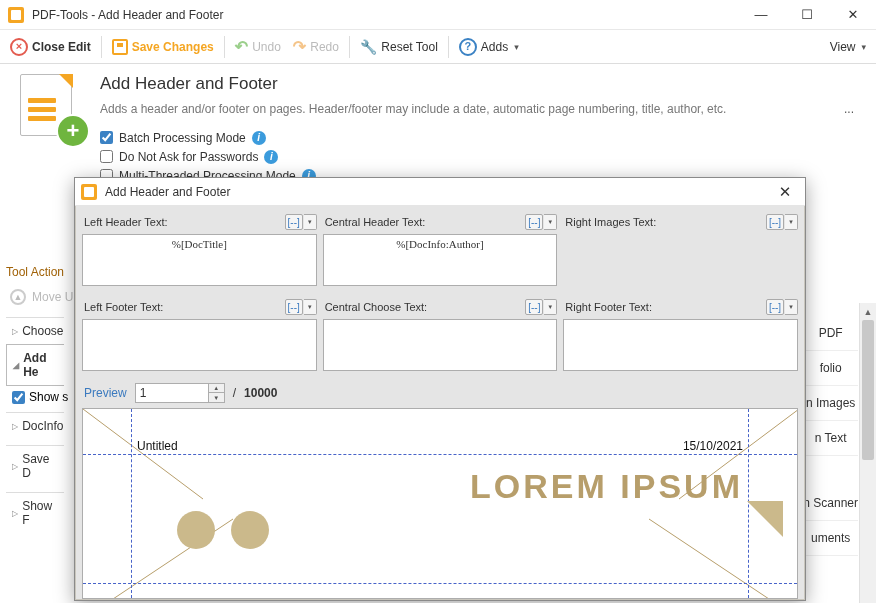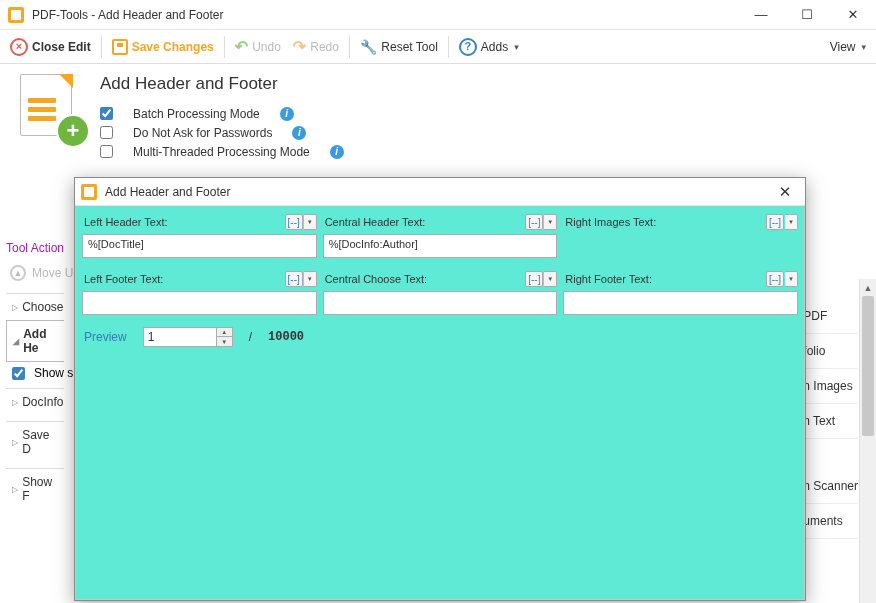--- a/index.html
+++ b/index.html
@@ -31,59 +31,59 @@
 .big-icon .page { position:absolute; left:4px; top:0; width:52px; height:62px; background:#fff; border:1px solid #bbb; border-radius:2px; }
 .big-icon .fold { position:absolute; right:13px; top:0; width:0; height:0; border-left:14px solid transparent; border-top:14px solid #f5a623; }
 .big-icon .lines { position:absolute; left:12px; top:24px; width:28px; }
 .big-icon .lines div { height:5px; background:#f5a623; margin-bottom:4px; border-radius:1px; }
 .big-icon .plus { position:absolute; right:-4px; bottom:-4px; width:34px; height:34px; border-radius:50%; background:#6fb53f; border:2px solid #fff; display:flex; align-items:center; justify-content:center; color:#fff; font-size:22px; font-weight:bold; }
 .header-text h2 { font-size: 17px; font-weight: 400; color: #333; margin-bottom: 6px; }
 .header-text .desc-row { display:flex; align-items:center; gap:8px; }
 .header-text p { font-size: 12px; color: #777; }
 .header-text .ellips { margin-left:auto; padding:2px 6px; font-size:12px; color:#555; }
 .header-text .checks { margin-top: 10px; }
-.check-row { display: flex; align-items: center; gap: 20px; font-size: 12px; color: #333; height: 19px; }
+.check-row { display: flex; align-items: center; gap: 6px; font-size: 12px; color: #333; height: 19px; }
 .check-row input { width: 13px; height: 13px; accent-color:#3b82c4; }
 .info-ic { width:14px; height:14px; border-radius:50%; background:#3b9bdc; color:#fff; font-size:10px; display:inline-flex; align-items:center; justify-content:center; font-style:italic; font-weight:bold; }
 
 .body-area { position: relative; height: calc(603px - 30px - 34px); }
 .left-rail { position:absolute; left:6px; top:72px; font-size:12px; color:#3b7abf; }
 .move-row { display:flex; align-items:center; gap:6px; margin:106px 0 10px 4px; color:#bbb; }
 .circle-up { width:16px; height:16px; border-radius:50%; border:2px solid #ccc; display:inline-flex; align-items:center; justify-content:center; font-size:9px; }
 .acc-item { width:58px; border-top:1px solid #ddd; padding:6px 4px 6px 6px; font-size:12px; color:#333; display:flex; align-items:center; gap:4px; }
 .acc-item .tri { color:#888; font-size:8px; }
 .acc-item.sel { background:#fff; border:1px solid #bbb; border-right:none; font-weight:bold; }
-.show-row { padding:4px 0 8px 6px; display:flex; align-items:center; gap:4px; font-size:12px;justify-content:space-between; }
+.show-row { padding:4px 0 8px 6px; display:flex; align-items:center; gap:4px; font-size:12px; }
 .right-item { font-size:12px; color:#333; padding:10px 0 10px 2px; border-bottom:1px solid #eee; }
 .scrollbar { position:absolute; right:0; top:110px; width:17px; height:380px; background:#f0f0f0; border-left:1px solid #e0e0e0; }
 .sb-arrow { height:17px; display:flex; align-items:center; justify-content:center; color:#666; font-size:9px; }
 .sb-thumb { position:absolute; left:2px; right:2px; top:17px; height:140px; background:#c8c8c8; border-radius:2px; }
 
 
 .dialog { position: absolute; left: 74px; top: 177px; width: 732px; height: 424px; background: #fff; border: 1px solid #8a8a8a; box-shadow: 0 4px 18px rgba(0,0,0,0.35); z-index: 100; display: flex; flex-direction: column; }
 .dlg-title { height: 28px; display: flex; align-items: center; padding: 0 6px; border-bottom:1px solid #e5e5e5; }
 .dlg-title .dlg-icon { width:16px; height:16px; background:#f5a623; border-radius:2px; margin-right:8px; position:relative; }
 .dlg-title .dlg-icon::after { content:""; position:absolute; inset:3px; background:#fff; border-radius:1px; }
 .dlg-title span.txt { font-size:12px; color:#333; }
 .dlg-title .dlg-x { margin-left:auto; width:28px; height:24px; display:flex; align-items:center; justify-content:center; font-size:15px; color:#333; }
 
-.dlg-body { flex:1; background:#5eead4; display:flex; flex-direction:column; padding: 5px 6px 0 6px; border:1px solid #c9c6bd; border-top:none; overflow:hidden; }
+.dlg-body { flex:1; background:#e5e5e5; display:flex; flex-direction:column; padding: 5px 6px 0 6px; border:1px solid #c9c6bd; border-top:none; overflow:hidden; }
 .hf-grid { display:grid; grid-template-columns:1fr 1fr 1fr; gap:6px; }
 .hf-cell .hf-label-row { display:flex; align-items:center; font-size:11px; color:#333; padding:3px 0 4px 2px; }
 .hf-label-row .hf-ins { margin-left:auto; display:flex; align-items:center; gap:1px; }
 .ins-btn { width:18px; height:16px; border:1px solid #aaa; background:#f5f5f5; border-radius:2px; display:flex; align-items:center; justify-content:center; font-size:10px; color:#3b7abf; }
 .ins-dd { width:13px; height:16px; border:1px solid #aaa; border-left:none; background:#f5f5f5; border-radius:0 2px 2px 0; display:flex; align-items:center; justify-content:center; font-size:7px; color:#555; }
-.hf-input { width:100%; height:24px; border:1px solid #adadad; background:#fff; padding:3px 5px; font-size:11px; color:#333; font-family:Liberation Sans, sans-serif; resize:none; }
-
-.preview-row { display:flex; align-items:center; gap:16px; font-size:12px; color:#3b7abf; margin:8px 2px 5px 2px; }
+.hf-input { width:100%; height:52px; border:1px solid #adadad; background:#fff; padding:3px 5px; font-size:11px; color:#333; font-family:Liberation Serif, serif; resize:none;text-align:center; }
+
+.preview-row { display:flex; align-items:center; gap:8px; font-size:12px; color:#3b7abf; margin:8px 2px 5px 2px; }
 .preview-row .spin { display:flex; align-items:center; }
 .preview-row input.page { width:74px; height:20px; border:1px solid #adadad; padding:0 4px; font-size:12px; color:#333; }
 .preview-row .spins { display:flex; flex-direction:column; }
 .preview-row .sp { width:16px; height:10px; border:1px solid #adadad; border-left:none; background:#f0f0f0; font-size:6px; display:flex; align-items:center; justify-content:center; color:#555; }
-.preview-row .total { color:#333; font-weight:bold;font-family:Liberation Mono, monospace; }
+.preview-row .total { color:#333; font-weight:bold; }
 
 .preview-pane { flex:1; background:#fff; border:1px solid #adadad; position:relative; overflow:hidden; }
 .pv-margin { position:absolute; border:1px dashed #4763c9; }
 .pv-margin.top { left:0; right:0; top:45px; height:0; border-width:0; border-top-width:1px; }
 .pv-margin.bottom { left:0; right:0; top:174px; height:0; border-width:0; border-top-width:1px; }
 .pv-margin.left { top:0; bottom:0; left:48px; width:0; border-width:0; border-left-width:1px; }
 .pv-margin.right { top:0; bottom:0; right:48px; width:0; border-width:0; border-right-width:1px; }
 .pv-text-left { position:absolute; left:54px; top:30px; font-size:12px; color:#111; }
 .pv-text-right { position:absolute; right:54px; top:30px; font-size:12px; color:#111; }
 .pv-lorem { position:absolute; right:54px; top:58px; font-size:34px; letter-spacing:3px; color:#b79e6b; font-weight:800; font-family:Verdana,sans-serif; }
@@ -153,20 +153,24 @@
     <div class="fold"></div>
     <div class="lines">
         <div></div>
         <div></div>
         <div></div>
       </div>
     <div class="plus">+</div>
   </div>
   <div class="header-text" style="flex:1">
     <h2>Add Header and Footer</h2>
+    <div class="desc-row">
+      <p>Adds a header and/or footer on pages. Header/footer may include a date, automatic page numbering, title, author, etc.</p>
+      <div class="ellips">...</div>
+    </div>
     <div class="checks">
       <label class="check-row">
         <input type="checkbox" checked="" style=""> 
           <span>Batch Processing Mode</span>
         <span class="info-ic">i</span>
       </label>
       <label class="check-row">
         <input type="checkbox" style=""> 
           <span>Do Not Ask for Passwords</span>
         <span class="info-ic">i</span>
@@ -176,21 +180,21 @@
           <span>Multi-Threaded Processing Mode</span>
         <span class="info-ic">i</span>
       </label>
     </div>
   </div>
 </div>
 
 <div class="body-area">
 
   <div class="left-rail">
-    <div style="color:#a21caf">Tool Action</div>
+    <div style="color:#a16207">Tool Action</div>
   </div>
   <div style="position:absolute; left:6px; top:96px;">
     <div class="move-row" style="margin:0 0 12px 4px">
       <span class="circle-up">▲</span>
       <span style="font-size:12px">Move U</span>
     </div>
     <div class="acc-item">
         <span class="tri">▷</span>
         <span>Choose</span>
       </div>
@@ -209,21 +213,21 @@
     <div class="acc-item" style="margin-top:6px">
         <span class="tri">▷</span>
         <span>Save D</span>
       </div>
     <div class="acc-item" style="margin-top:6px">
         <span class="tri">▷</span>
         <span>Show F</span>
       </div>
   </div>
 
-  <div style="position:absolute; right:18px; top:130px;">
+  <div style="position:absolute; right:18px; top:123px;text-align:center;">
     <div class="right-item">PDF</div>
     <div class="right-item">folio</div>
     <div class="right-item">n Images</div>
     <div class="right-item">n Text</div>
     <div class="right-item" style="margin-top:30px">n Scanner</div>
     <div class="right-item">uments</div>
   </div>
   <div class="scrollbar">
     <div class="sb-arrow">▲</div>
     <div class="sb-thumb"></div>
@@ -313,14 +317,32 @@
         <input class="page" value="1" style="">
         <div class="spins">
           <div class="sp">▲</div>
           <div class="sp" style="border-top:none">▼</div>
         </div>
       </div>
       <span style="color:#333">/</span>
       <span class="total">10000</span>
     </div>
 
+    <div class="preview-pane">
+      <svg class="pv-diag1">
+        <line x1="0" y1="0" x2="120" y2="90" stroke="#b79e6b" stroke-width="1"></line>
+        <line x1="716" y1="0" x2="596" y2="90" stroke="#b79e6b" stroke-width="1"></line>
+        <line x1="0" y1="210" x2="150" y2="110" stroke="#b79e6b" stroke-width="1"></line>
+        <line x1="716" y1="210" x2="566" y2="110" stroke="#b79e6b" stroke-width="1"></line>
+      </svg>
+      <div class="pv-margin top"></div>
+      <div class="pv-margin bottom"></div>
+      <div class="pv-margin left"></div>
+      <div class="pv-margin right"></div>
+      <div class="pv-text-left">Untitled</div>
+      <div class="pv-text-right">15/10/2021</div>
+      <div class="pv-lorem">LOREM IPSUM</div>
+      <div class="pv-circ c1"></div>
+      <div class="pv-circ c2"></div>
+      <div class="pv-corner"></div>
+    </div>
   </div>
 </div>
 
 </body></html>

